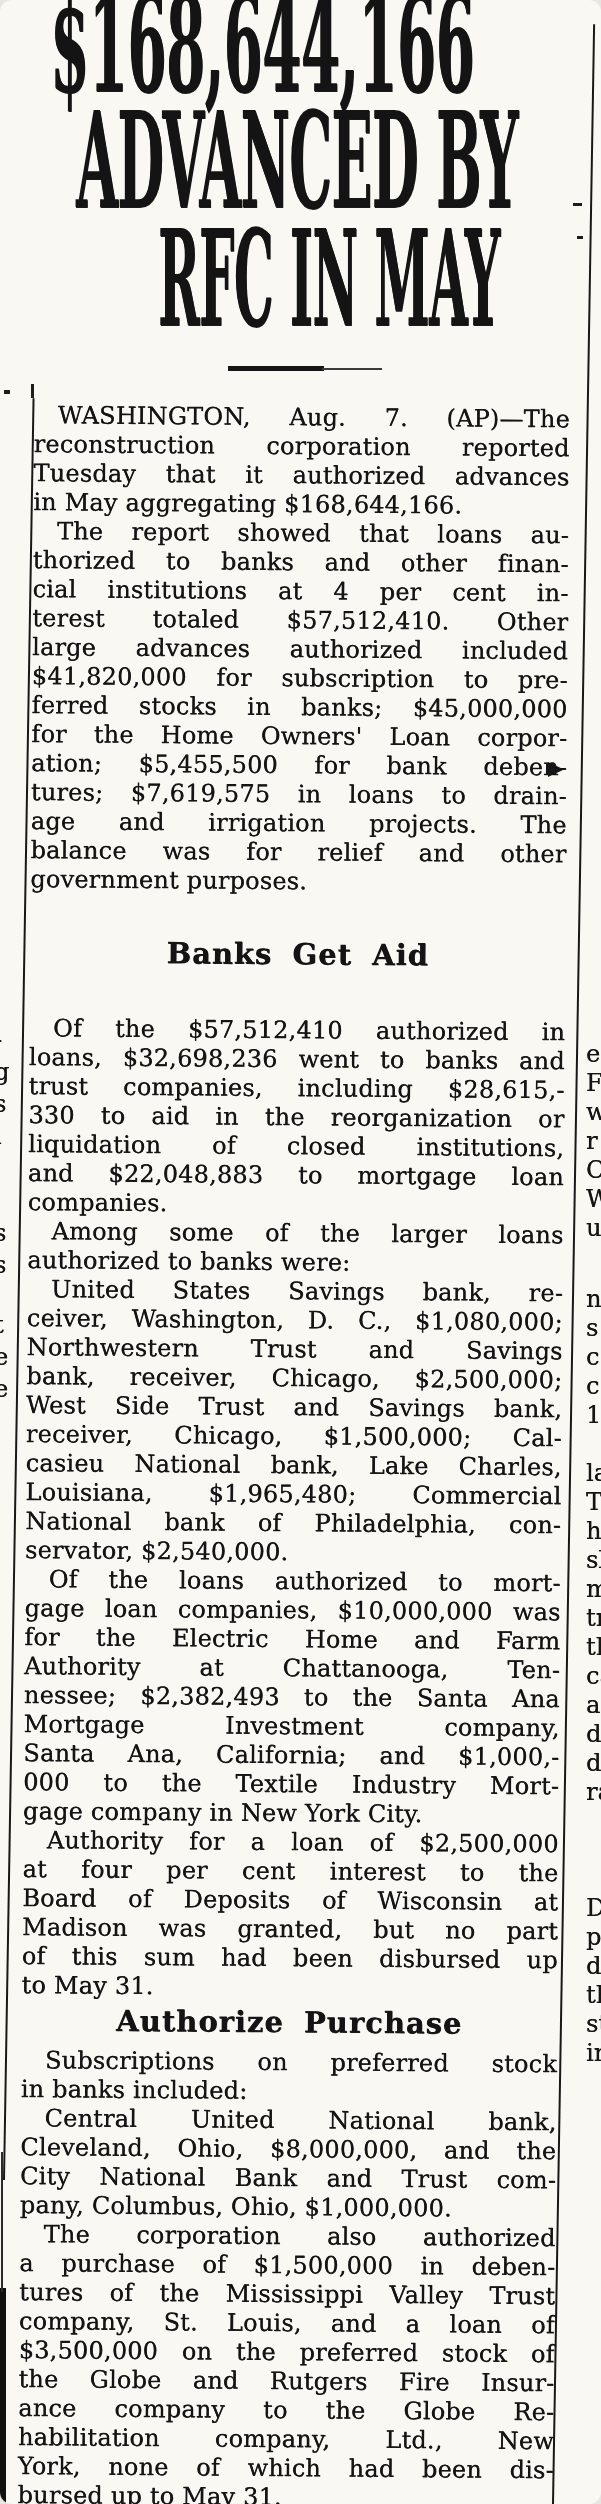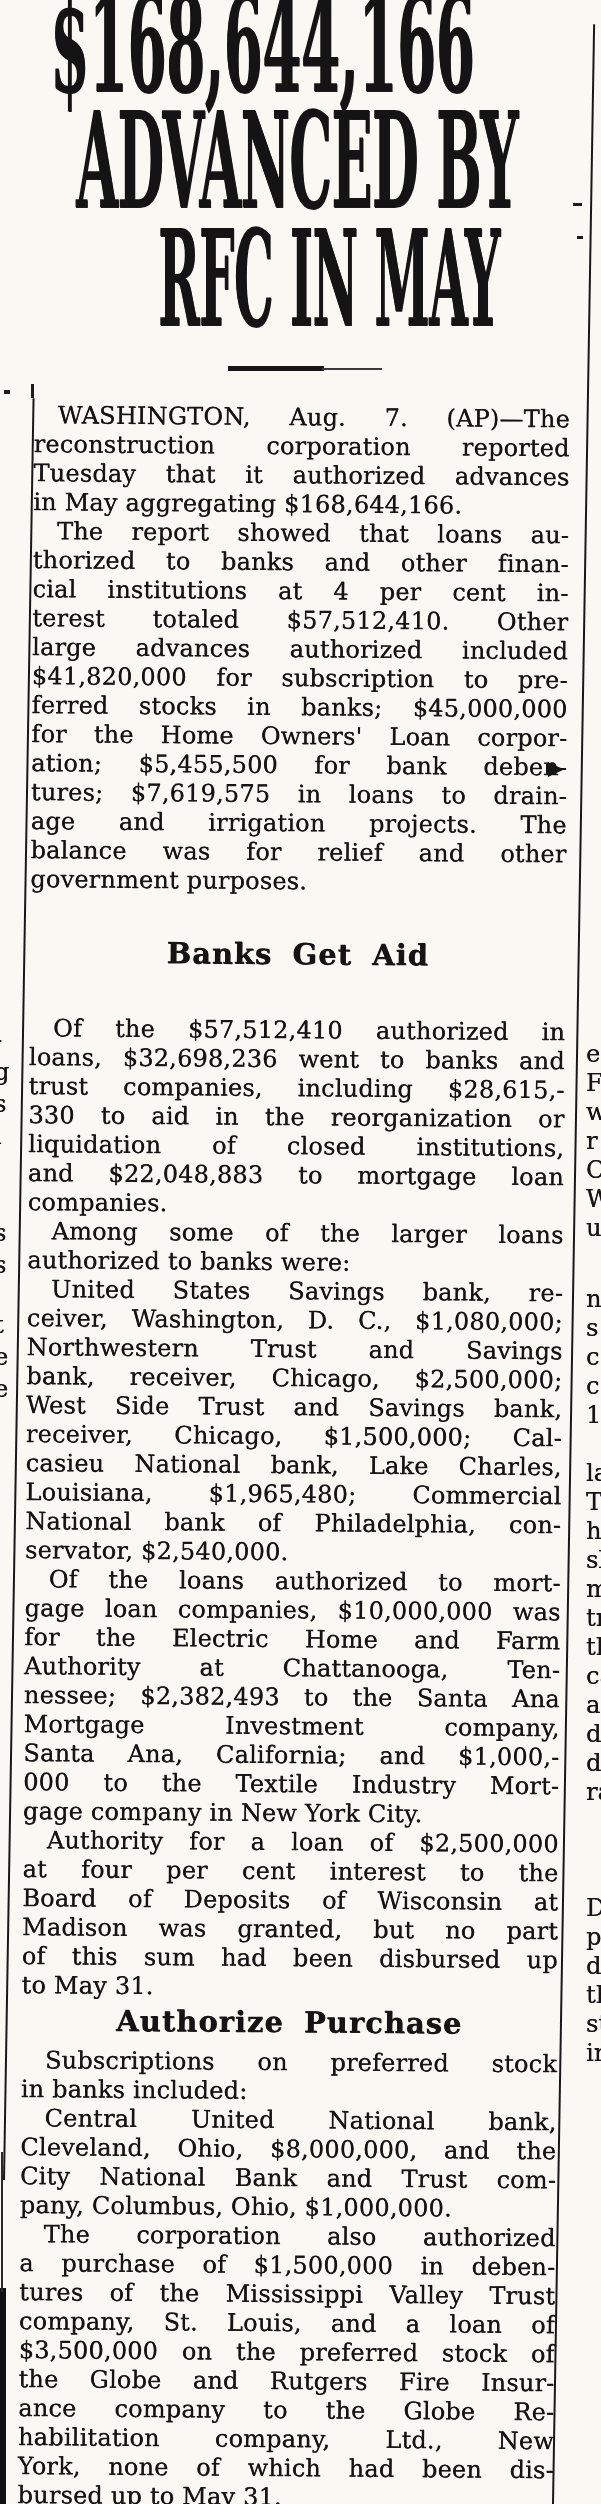--- a/index.html
+++ b/index.html
@@ -4,20 +4,21 @@
 <style>
   html,body{margin:0;padding:0;background:#e8e6e0;}
   .clip{
     position:relative;
     width:601px;height:2504px;
     margin:0 auto;
     background:#f9f8f3;
     overflow:hidden;
     color:#141414;
     font-family:"DejaVu Serif", serif;
+    border-radius:12px;
   }
   
   .hl{
     position:absolute;
     font-weight:700;
     font-size:132px;
     line-height:1;
     white-space:nowrap;
     transform-origin:left top;
     letter-spacing:-2px;

